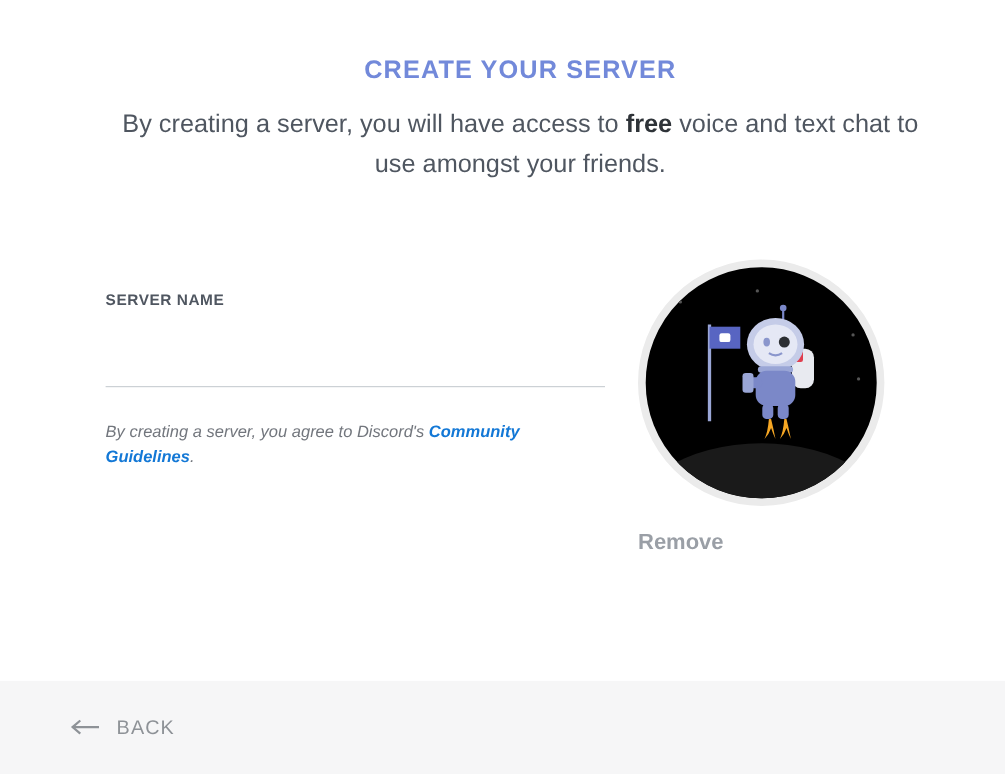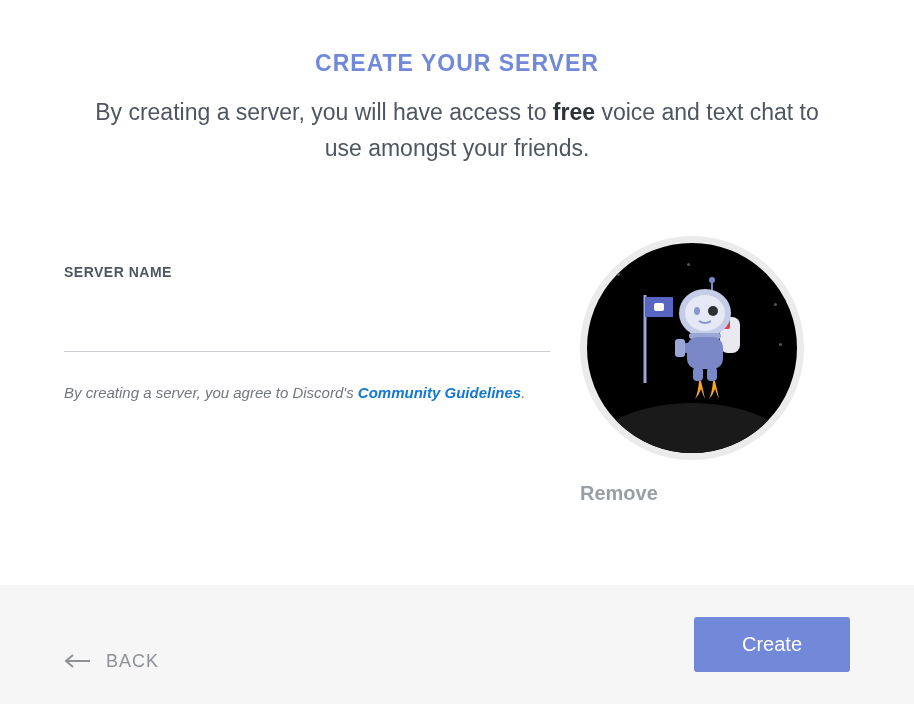--- a/index.html
+++ b/index.html
@@ -11,20 +11,21 @@
       font-family: -apple-system, BlinkMacSystemFont, "Segoe UI", Helvetica, Arial, sans-serif;
       width: 914px;
       height: 704px;
       background: #ffffff;
       display: flex;
       flex-direction: column;
     }
     .main-content {
       flex: 1;
       padding: 50px 64px 40px 64px;
+      margin-left: 32px;
     }
     .title {
       color: #7289da;
       font-size: 23px;
       font-weight: 800;
       text-align: center;
       letter-spacing: 1px;
       margin-bottom: 18px;
     }
     .description {
@@ -231,14 +232,13 @@
 <div class="footer">
   <button class="back-button">
     <span class="arrow-left">
       <svg width="28" height="14" viewBox="0 0 28 14">
         <line x1="2" y1="7" x2="26" y2="7" stroke="#8e9297" stroke-width="2"></line>
         <polyline points="9,1 2,7 9,13" fill="none" stroke="#8e9297" stroke-width="2"></polyline>
       </svg>
     </span>
     <span>BACK</span>
   </button>
-  <button class="create-button">Create</button>
 </div>
 
 </body></html>

